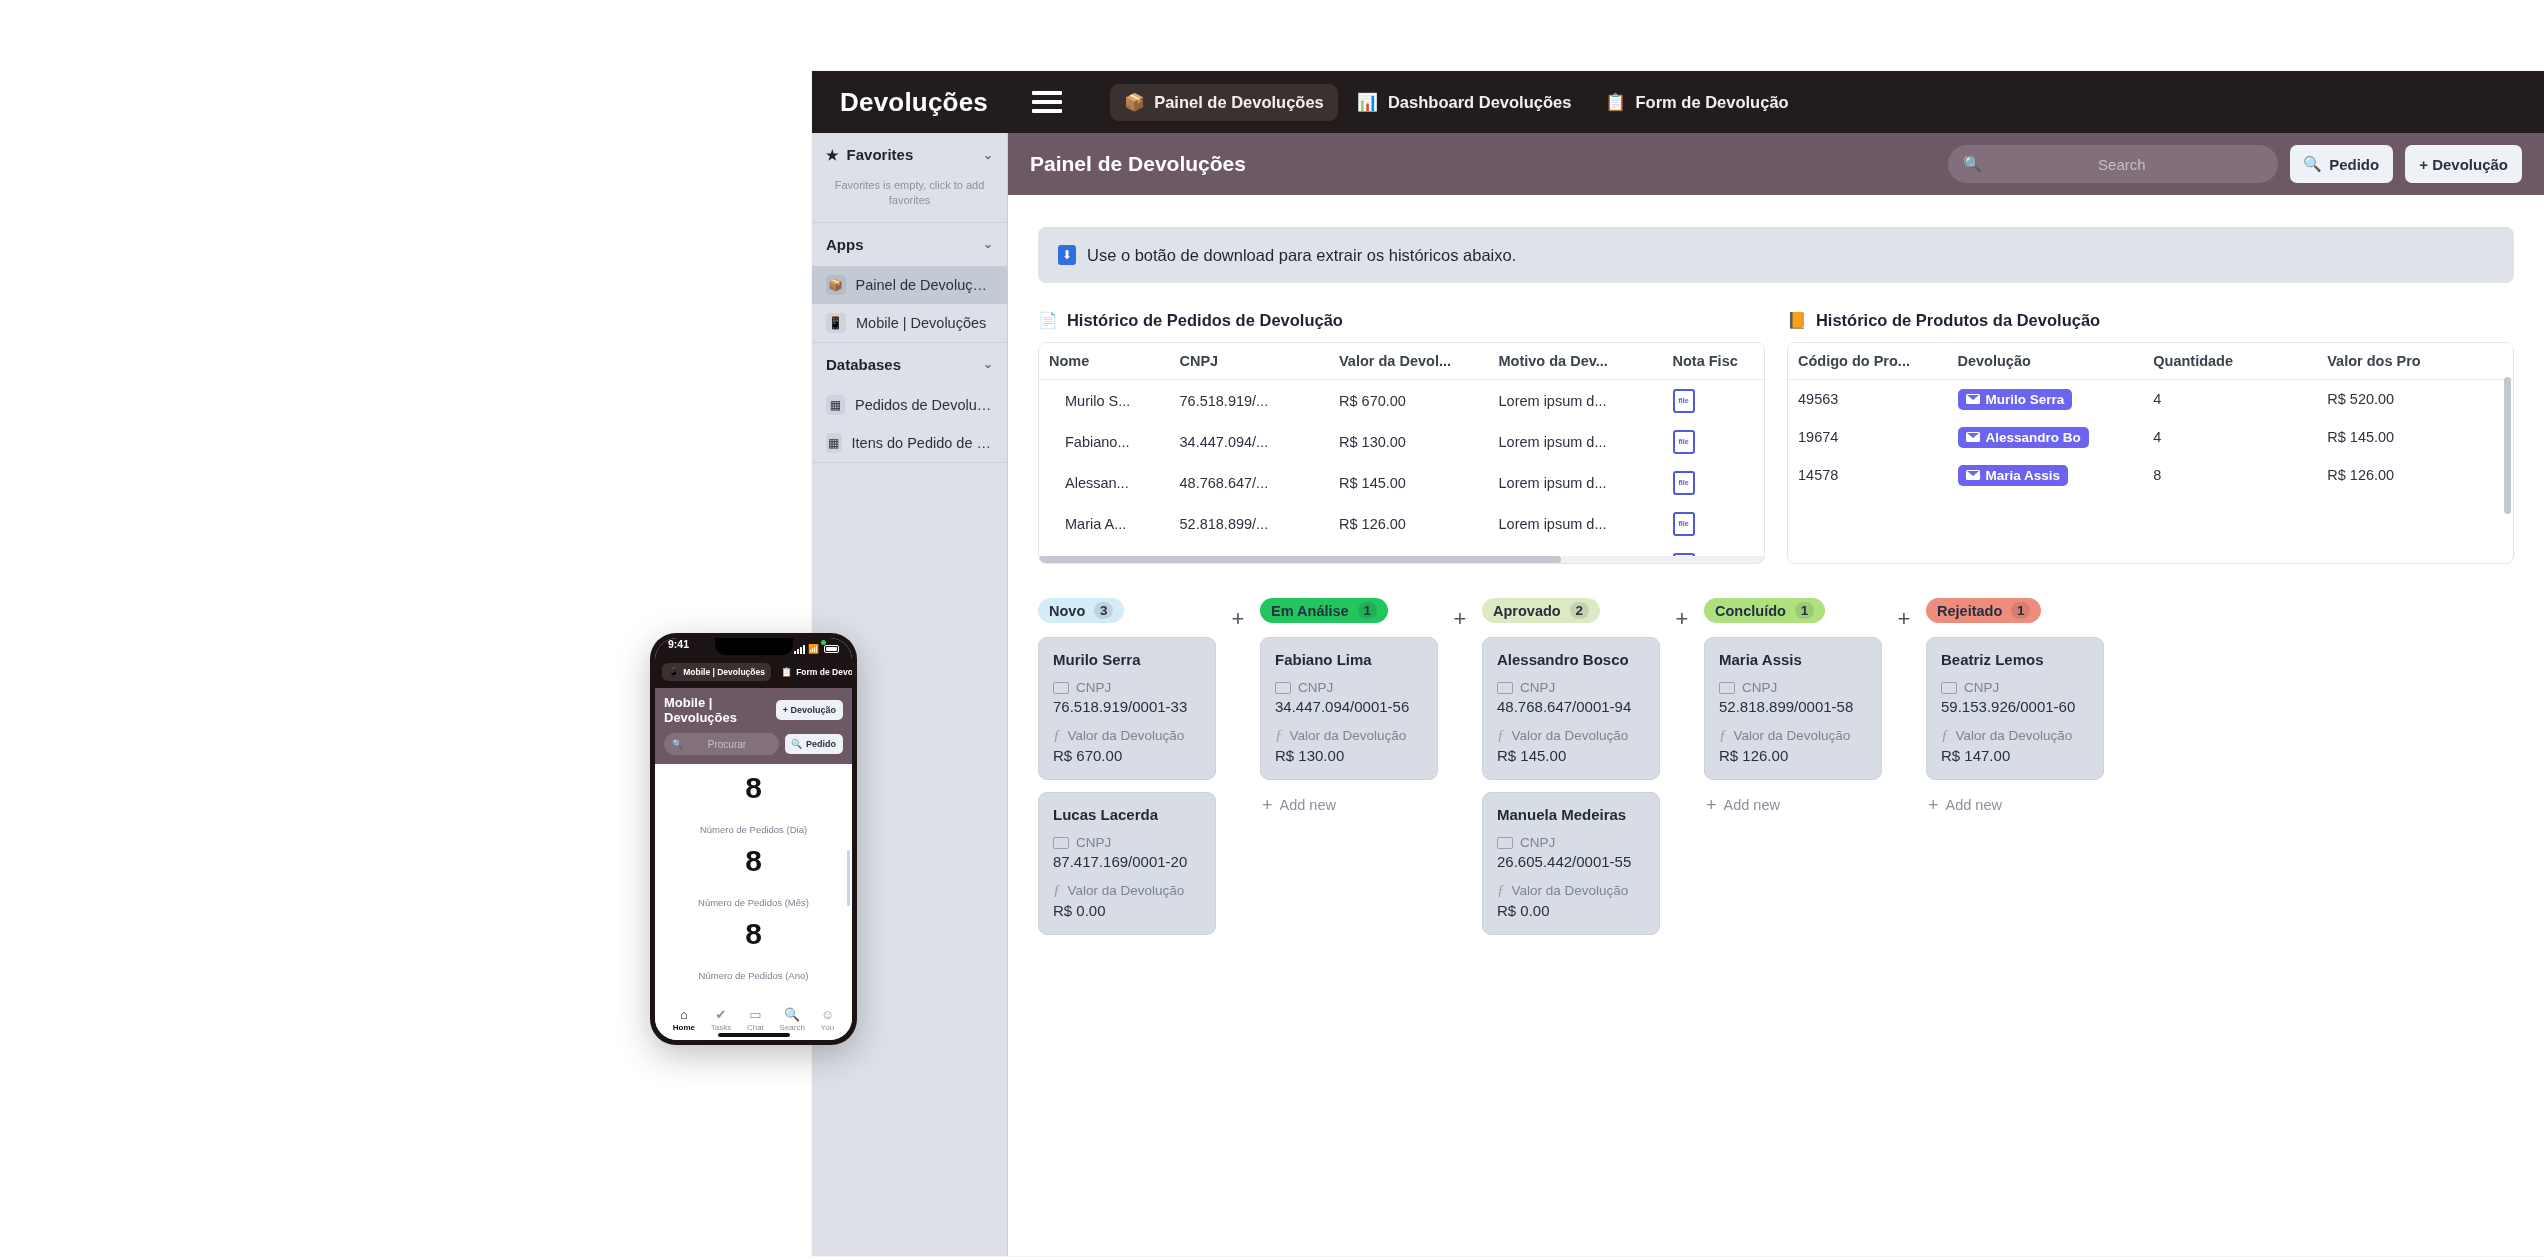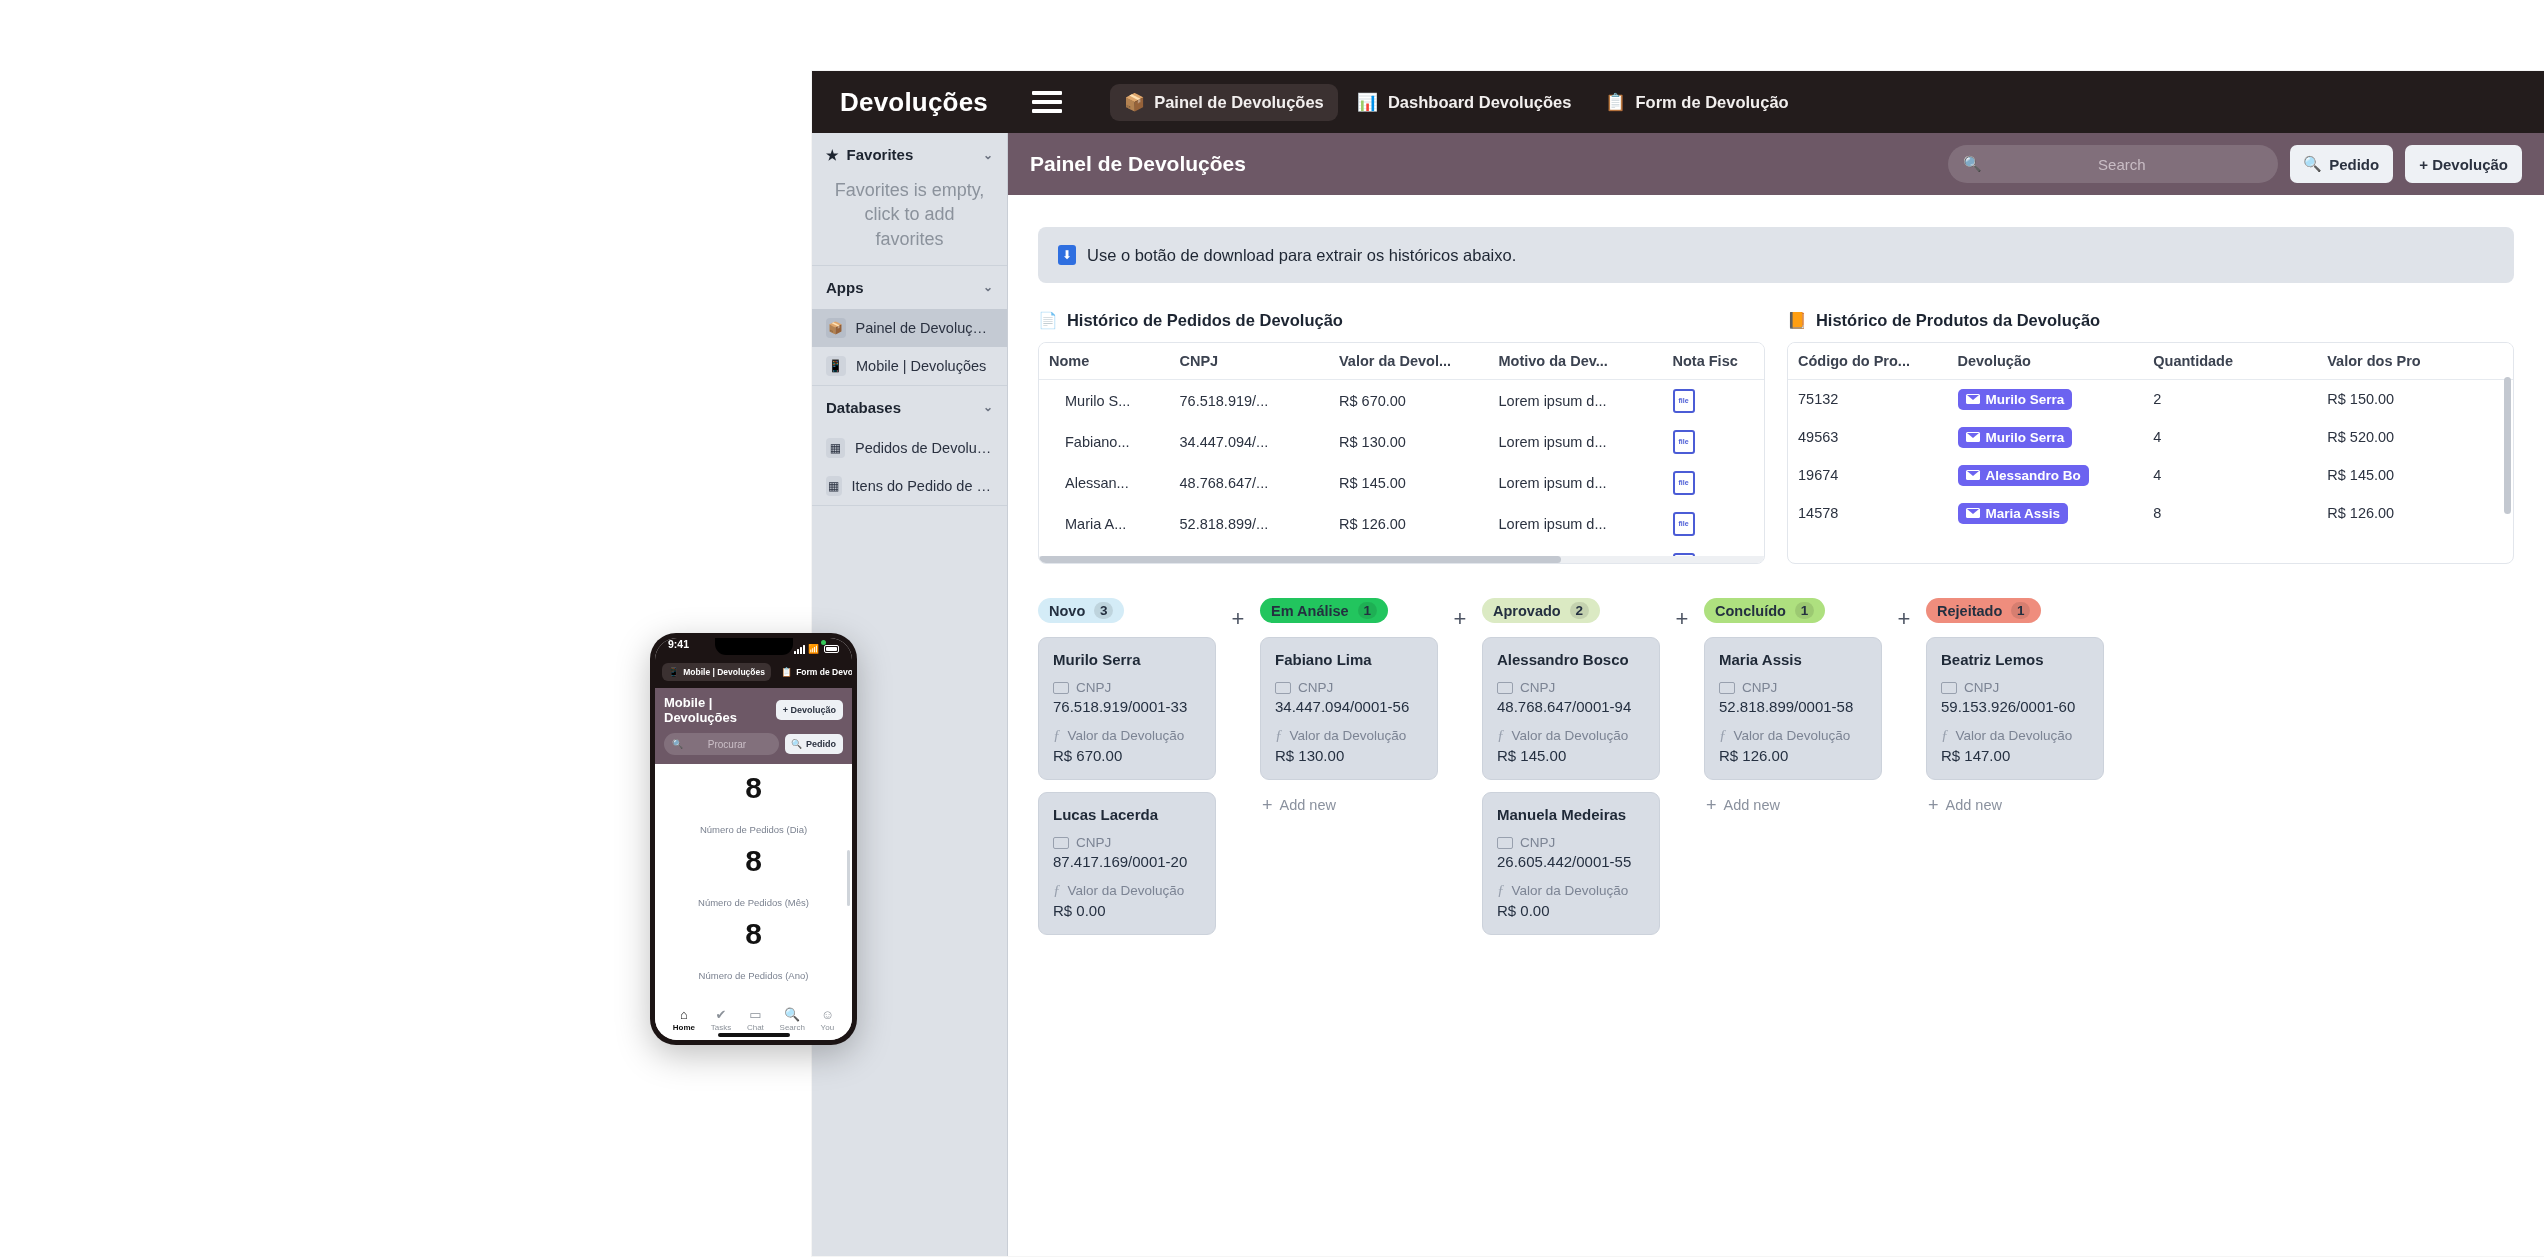--- a/index.html
+++ b/index.html
@@ -36,21 +36,21 @@
 
   
   .body-split { display:flex; height: calc(1185px - 62px); }
 
   
   .sidebar { width: 196px; background:#dde1e7; flex: 0 0 196px; border-right:1px solid #c9ced6; }
   .side-sec { border-bottom:1px solid #ccd2da; }
   .side-head { display:flex; align-items:center; padding: 13px 14px; font-size:15px; font-weight:700; color:#1d2430; gap:8px; cursor:pointer;}
   .side-head .star { font-size: 14px; }
   .side-head .chev { margin-left:auto; font-size: 12px; color:#6b7280; }
-  .side-empty { font-size: 18px; color:#8b929c; text-align:center; padding: 2px 22px 14px; line-height: 1.35; }
+  .side-empty { font-size: 11px; color:#8b929c; text-align:center; padding: 2px 22px 14px; line-height: 1.35; }
   .side-item { display:flex; align-items:center; gap:10px; padding: 9px 14px; font-size: 14.5px; color:#2a3140; cursor:pointer; }
   .side-item.active { background:#c4cad3; }
   .side-item .ico { width:20px; height:20px; display:flex; align-items:center; justify-content:center;
                     background:#cfd4dc; border-radius:4px; font-size:12px; }
   .side-item.active .ico { background:#b6bdc8; }
   .side-item span.lbl { white-space:nowrap; overflow:hidden; text-overflow:ellipsis; }
 
   
   .main { flex:1; display:flex; flex-direction:column; background:#fff; min-width:0; }
   .app-header { background:#6d5866; height: 62px; display:flex; align-items:center; padding: 0 22px; gap: 14px; }
@@ -345,29 +345,20 @@
                   <thead>
                       <tr>
                     <th>Código do Pro...</th>
                     <th>Devolução</th>
                     <th>Quantidade</th>
                     <th>Valor dos Pro</th>
                   </tr>
                     </thead>
                   <tbody>
                       <tr>
-                        <td>75132</td>
-                        <td><span class="chip">
-                            <span class="env"></span>
-                            <span>Murilo Serra</span>
-                          </span></td>
-                        <td>2</td>
-                        <td>R$ 150.00</td>
-                      </tr>
-                      <tr>
                         <td>49563</td>
                         <td><span class="chip">
                             <span class="env"></span>
                             <span>Murilo Serra</span>
                           </span></td>
                         <td>4</td>
                         <td>R$ 520.00</td>
                       </tr>
                       <tr>
                         <td>19674</td>

